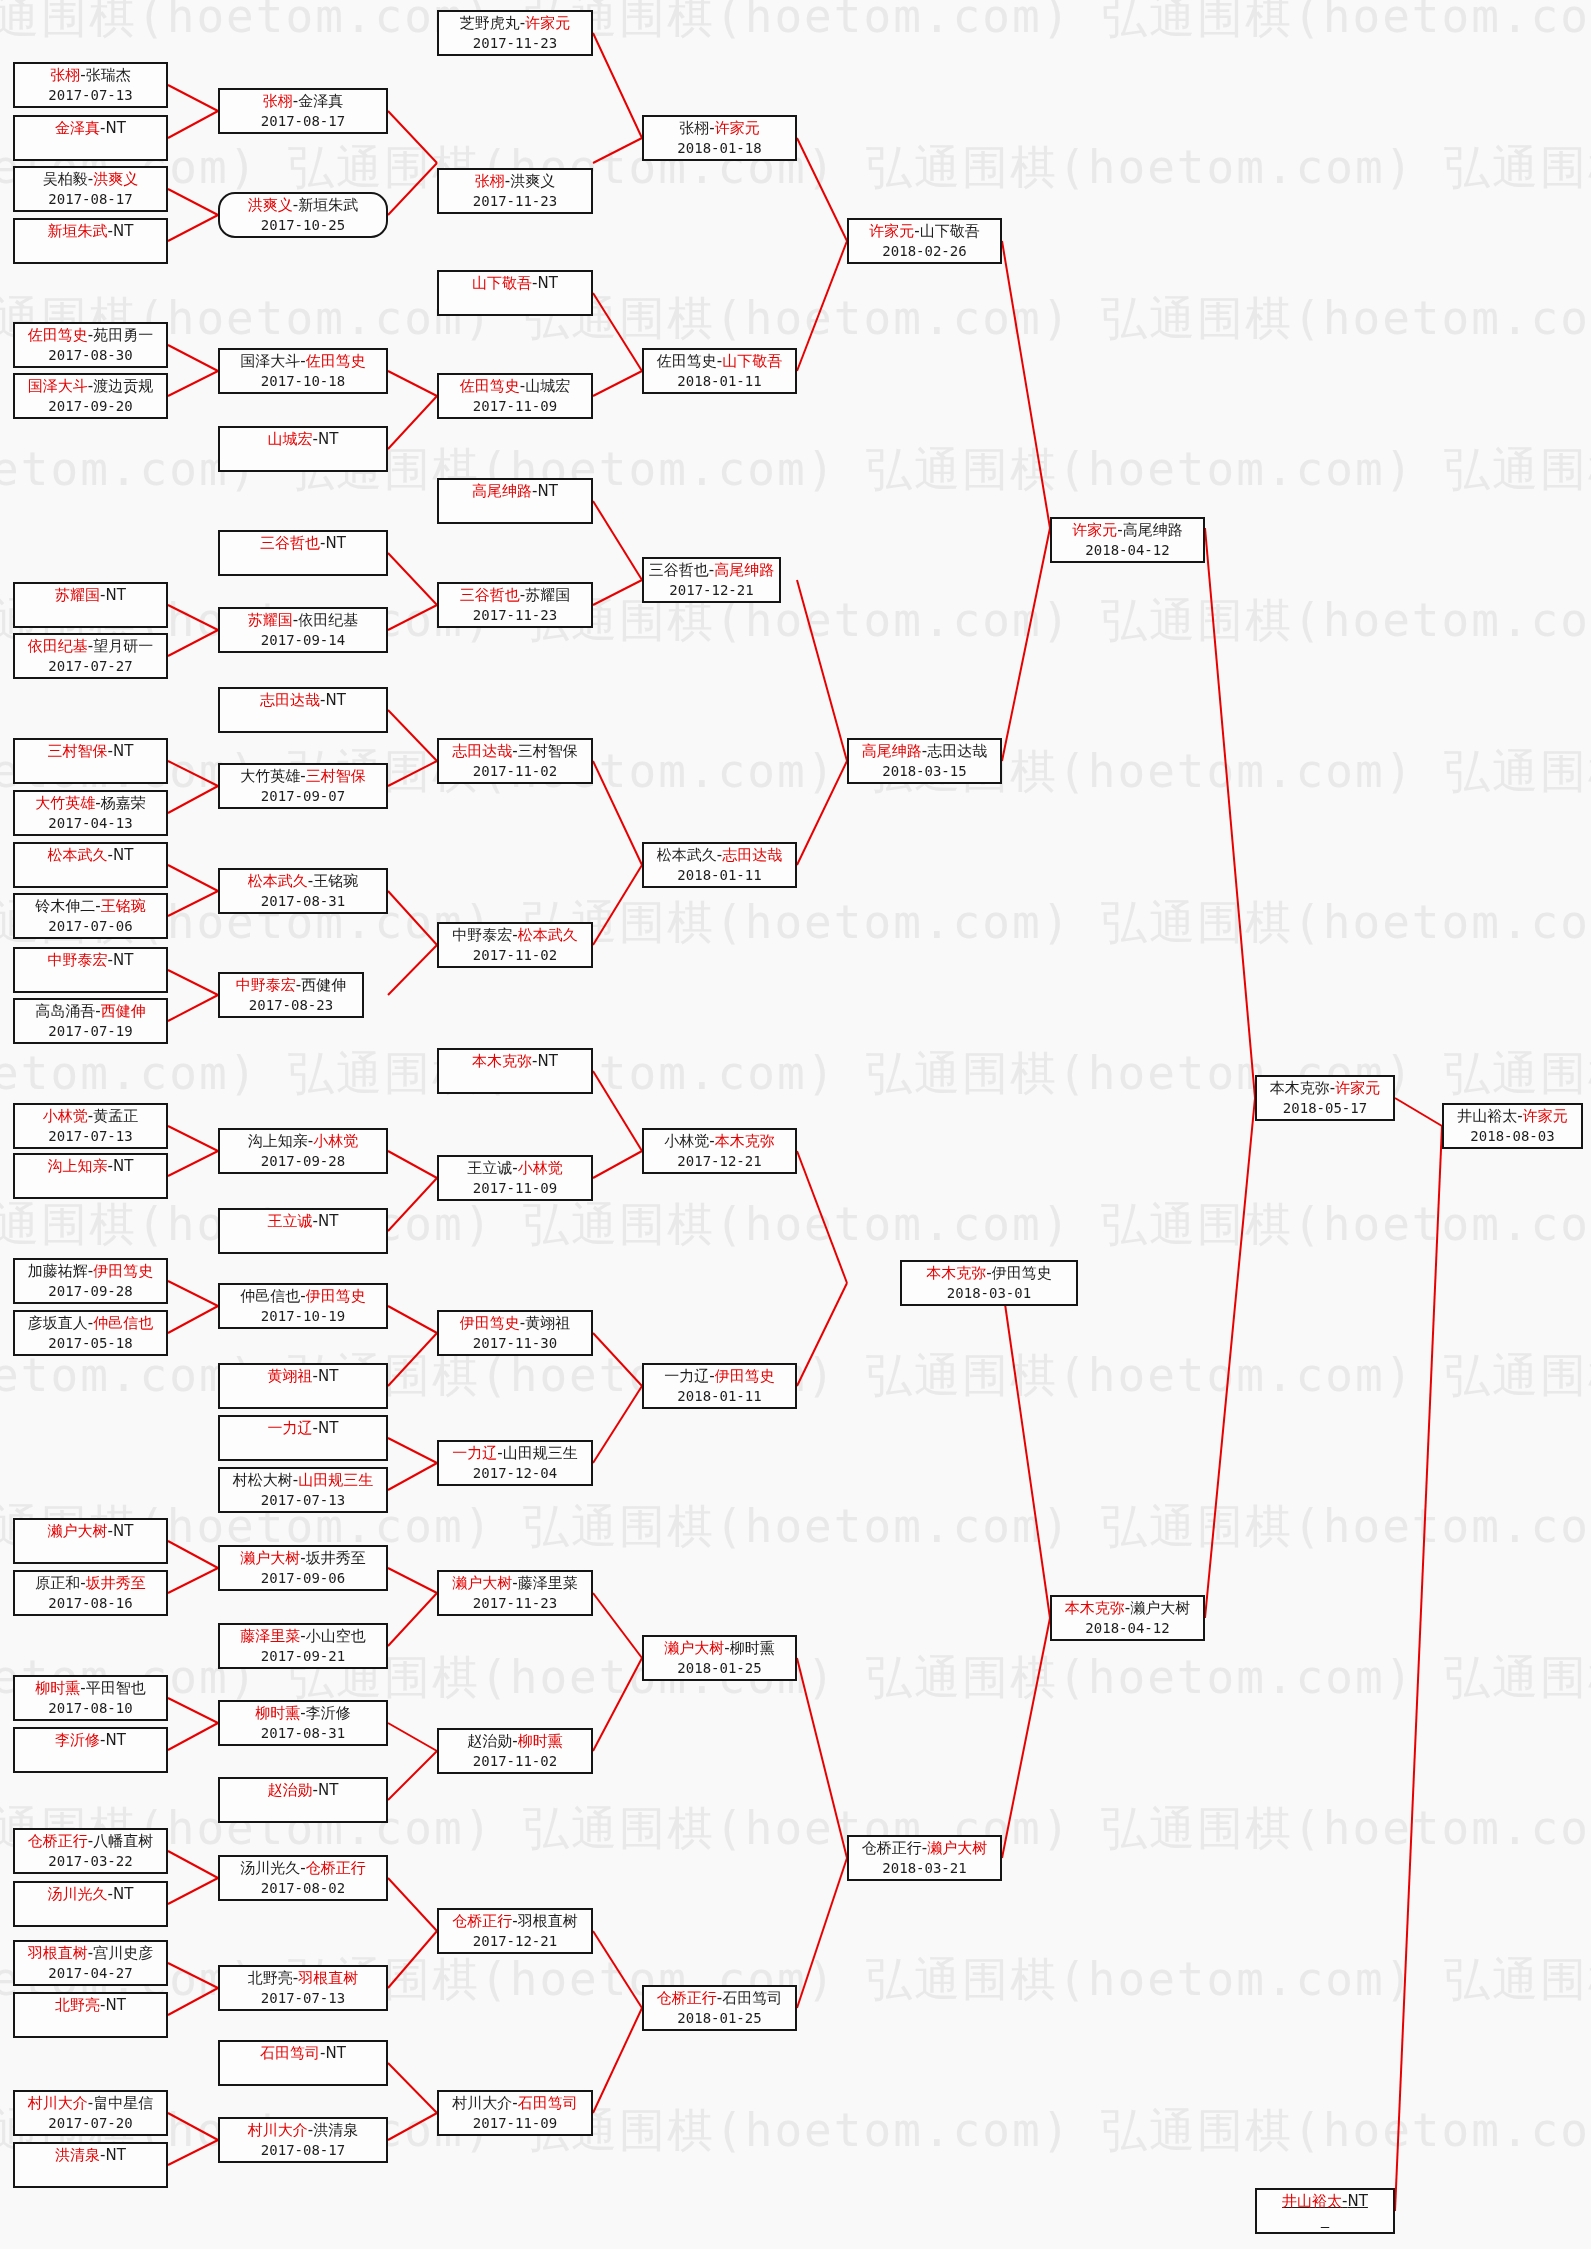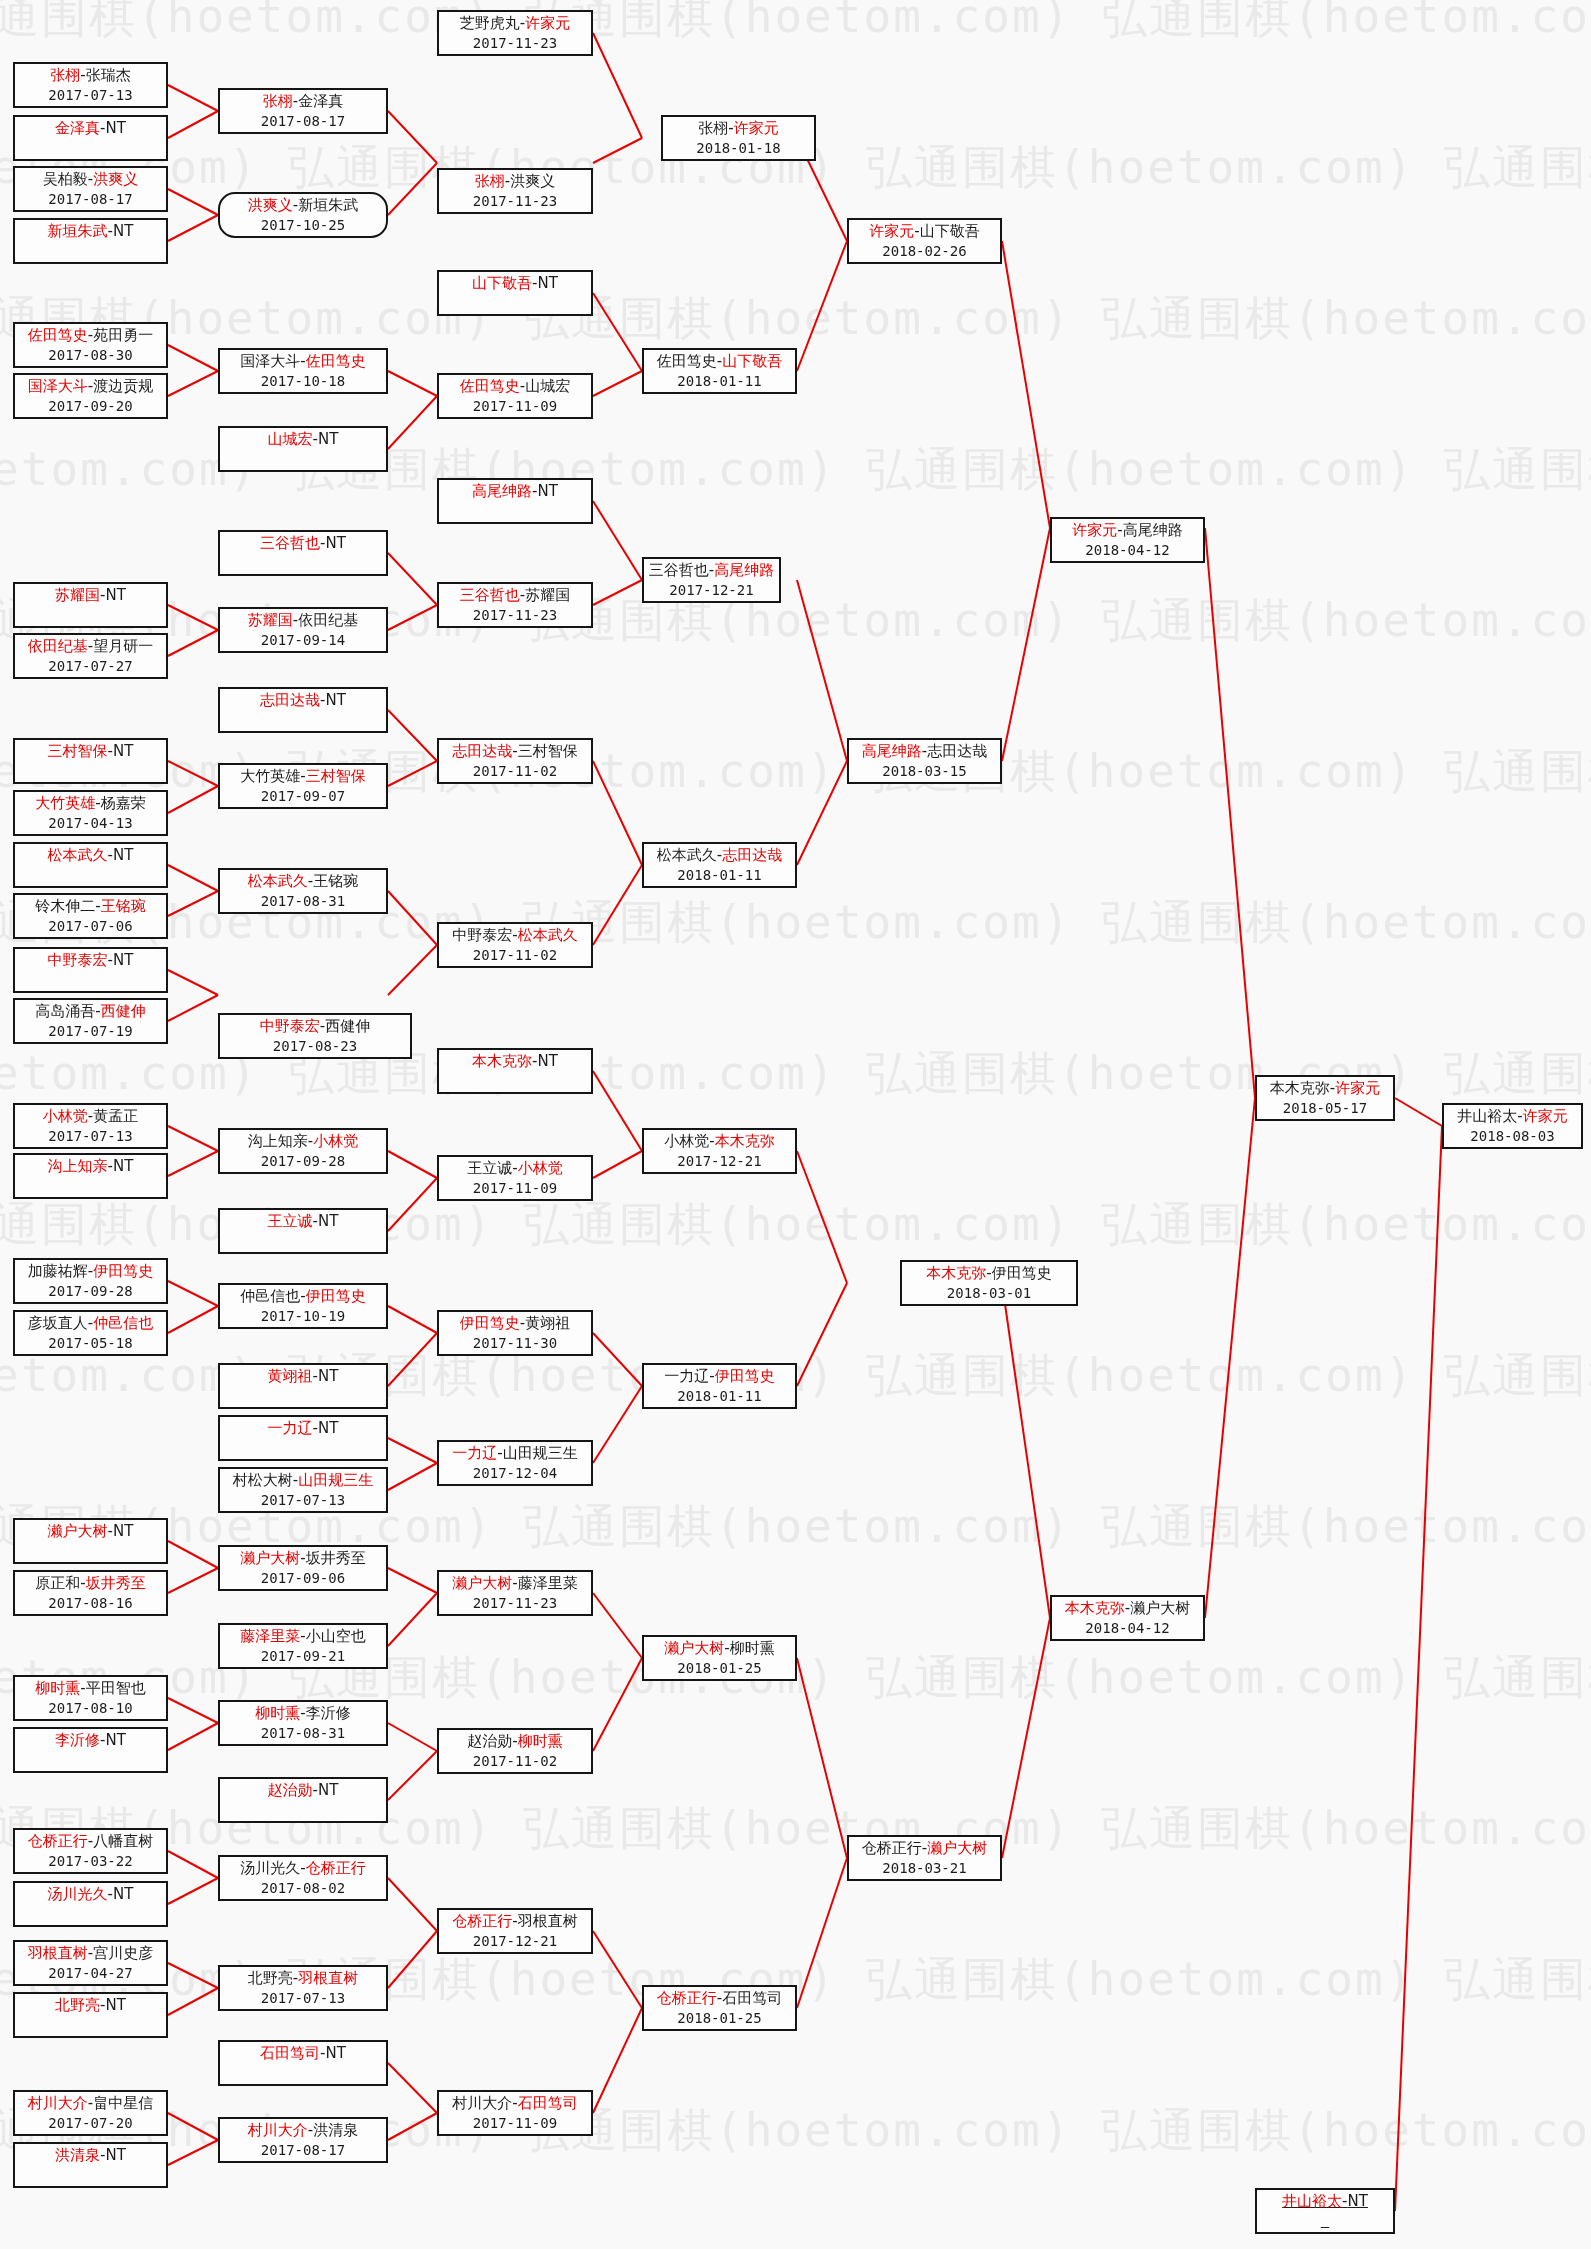--- a/index.html
+++ b/index.html
@@ -283,21 +283,21 @@
         <div class="l2">&nbsp;</div>
       </div>
       <div class="box" style="left: 218px; top: 763px; width: 170px;">
         <div class="l1"><span>大竹英雄</span><span>-</span><span class="win">三村智保</span></div>
         <div class="l2">2017-09-07</div>
       </div>
       <div class="box" style="left: 218px; top: 868px; width: 170px;">
         <div class="l1"><span class="win">松本武久</span><span>-</span><span>王铭琬</span></div>
         <div class="l2">2017-08-31</div>
       </div>
-      <div class="box" style="left: 218px; top: 972px; width: 194px; margin-top: 41px;">
+      <div class="box" style="left: 218px; top: 972px; width: 146px;">
         <div class="l1"><span class="win">中野泰宏</span><span>-</span><span>西健伸</span></div>
         <div class="l2">2017-08-23</div>
       </div>
       <div class="box" style="left: 218px; top: 1128px; width: 170px;">
         <div class="l1"><span>沟上知亲</span><span>-</span><span class="win">小林觉</span></div>
         <div class="l2">2017-09-28</div>
       </div>
       <div class="box" style="left: 218px; top: 1208px; width: 170px;">
         <div class="l1"><span class="win">王立诚</span><span>-</span><span>NT</span></div>
         <div class="l2">&nbsp;</div>
@@ -407,21 +407,21 @@
         <div class="l2">2017-11-02</div>
       </div>
       <div class="box" style="left: 437px; top: 1908px; width: 156px;">
         <div class="l1"><span class="win">仓桥正行</span><span>-</span><span>羽根直树</span></div>
         <div class="l2">2017-12-21</div>
       </div>
       <div class="box" style="left: 437px; top: 2090px; width: 156px;">
         <div class="l1"><span>村川大介</span><span>-</span><span class="win">石田笃司</span></div>
         <div class="l2">2017-11-09</div>
       </div>
-      <div class="box" style="left: 642px; top: 115px; width: 155px; margin-left: 19px;">
+      <div class="box" style="left: 642px; top: 115px; width: 155px;">
         <div class="l1"><span>张栩</span><span>-</span><span class="win">许家元</span></div>
         <div class="l2">2018-01-18</div>
       </div>
       <div class="box" style="left: 642px; top: 348px; width: 155px;">
         <div class="l1"><span>佐田笃史</span><span>-</span><span class="win">山下敬吾</span></div>
         <div class="l2">2018-01-11</div>
       </div>
       <div class="box" style="left: 642px; top: 557px; width: 139px;">
         <div class="l1"><span>三谷哲也</span><span>-</span><span class="win">高尾绅路</span></div>
         <div class="l2">2017-12-21</div>

